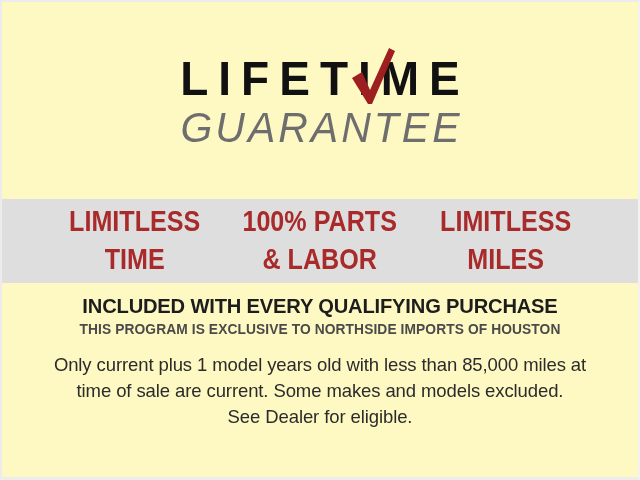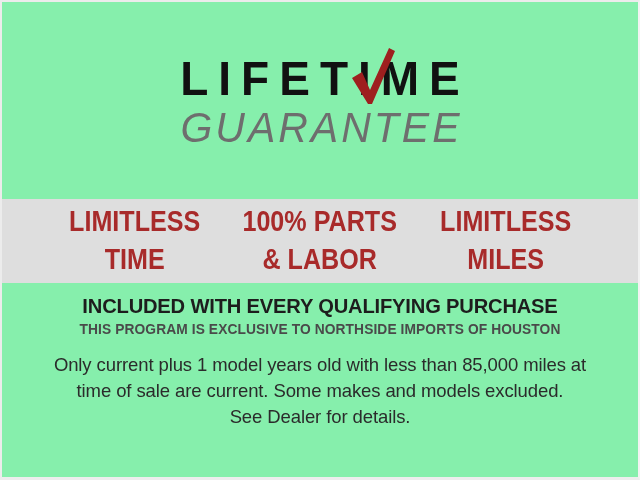--- a/index.html
+++ b/index.html
@@ -9,21 +9,21 @@
     background: #ffffff;
   }
   body {
     font-family: "Liberation Sans", sans-serif;
   }
 
   #ad {
     position: relative;
     width: 640px;
     height: 480px;
-    background: #86efac;
+    background: #fef9c3;
     box-sizing: border-box;
     border-top: 2px solid #ececec;
     border-left: 2px solid #ececec;
     border-right: 2px solid #f2f2f2;
     border-bottom: 3px solid #ededed;
     overflow: hidden;
   }
 
   
   .logo-block {
@@ -172,17 +172,17 @@
       <span class="l2">MILES</span>
     </div>
   </div>
 
   <div class="body-block">
     <div class="headline">INCLUDED WITH EVERY QUALIFYING PURCHASE</div>
     <div class="subhead">THIS PROGRAM IS EXCLUSIVE TO NORTHSIDE IMPORTS OF HOUSTON</div>
     <div class="fineprint">
       <span class="fl">Only current plus 1 model years old with less than 85,000 miles at</span>
       <span class="fl">time of sale are current. Some makes and models excluded.</span>
-      <span class="fl">See Dealer for details.</span>
+      <span class="fl">See Dealer for eligible.</span>
     </div>
   </div>
 
 </div>
 
 </body></html>

